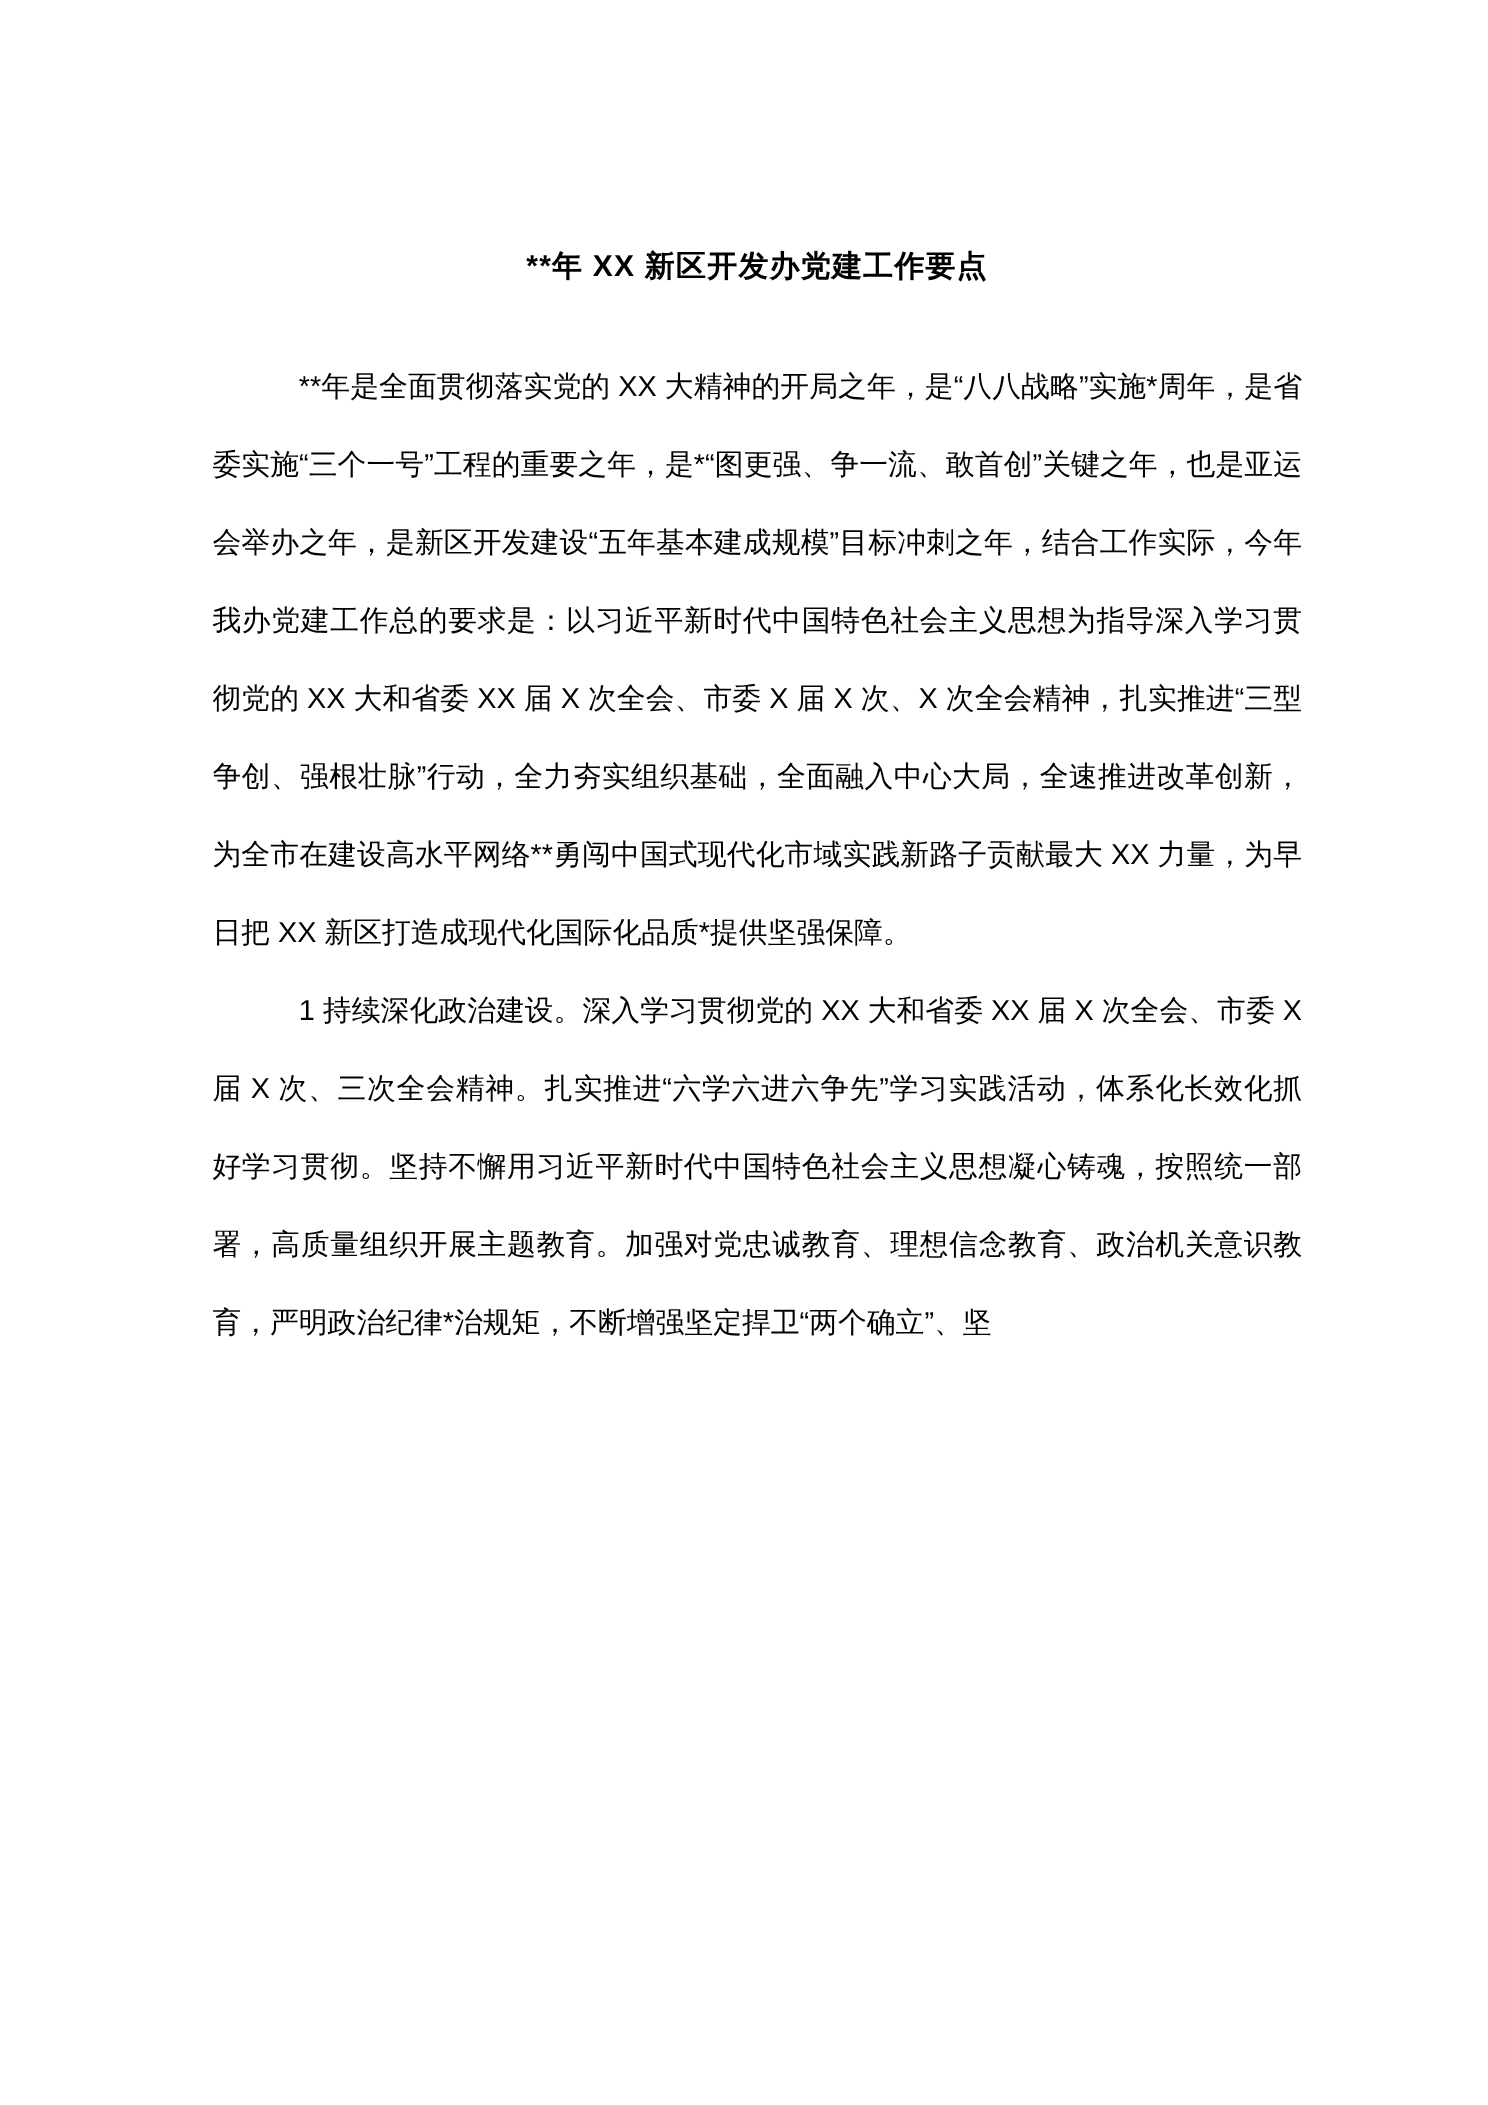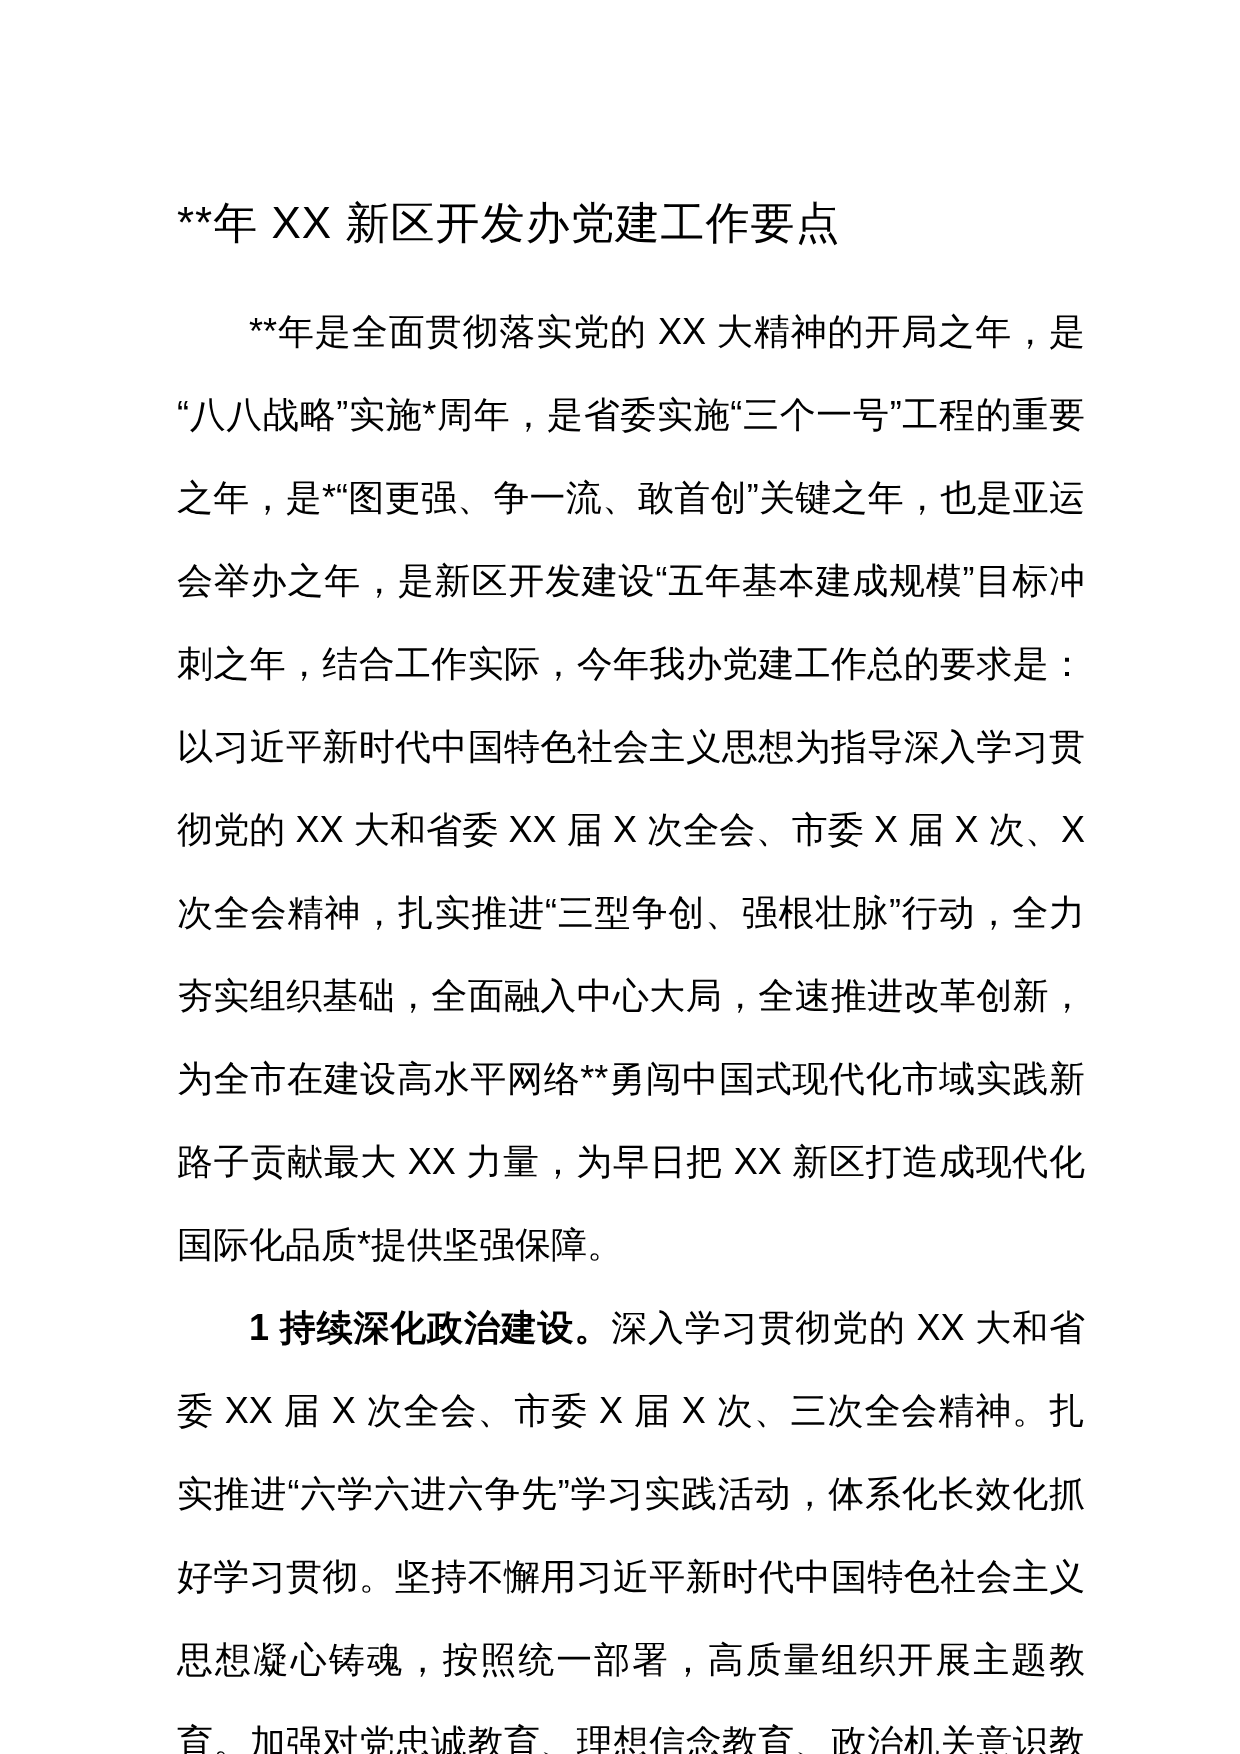--- a/index.html
+++ b/index.html
@@ -13,39 +13,39 @@
     height: 1754px;
     background: #ffffff;
     box-sizing: border-box;
     padding: 190px 155px 0 177px;
     font-family: "Liberation Sans", sans-serif;
     color: #000000;
     overflow: hidden;
   }
   .doc-title {
     margin: 0 0 35px 0;
-    font-size: 44px;
+    font-size: 25px;
     line-height: 65px;
-    font-weight: normal;
-    text-align: left;
+    font-weight: bold;
+    text-align: center;
     letter-spacing: 1px;
   }
   .para {
     margin: 0;
-    font-size: 36px;
-    line-height: 83px;
+    font-size: 24px;
+    line-height: 65px;
     font-weight: 400;
     text-align: justify;
     text-indent: 72px;
   }
   .para.heading {
     font-weight: bold;
   }
   .lead {
-    font-weight: bold;
+    font-weight: normal;
   }
 </style>
 </head>
 <body>
 
 <div class="page">
 
   <h1 class="doc-title">**年 XX 新区开发办党建工作要点</h1>
 
   <p class="para">**年是全面贯彻落实党的 XX 大精神的开局之年，是“八八战略”实施*周年，是省委实施“三个一号”工程的重要之年，是*“图更强、争一流、敢首创”关键之年，也是亚运会举办之年，是新区开发建设“五年基本建成规模”目标冲刺之年，结合工作实际，今年我办党建工作总的要求是：以习近平新时代中国特色社会主义思想为指导深入学习贯彻党的 XX 大和省委 XX 届 X 次全会、市委 X 届 X 次、X 次全会精神，扎实推进“三型争创、强根壮脉”行动，全力夯实组织基础，全面融入中心大局，全速推进改革创新，为全市在建设高水平网络**勇闯中国式现代化市域实践新路子贡献最大 XX 力量，为早日把 XX 新区打造成现代化国际化品质*提供坚强保障。</p>

